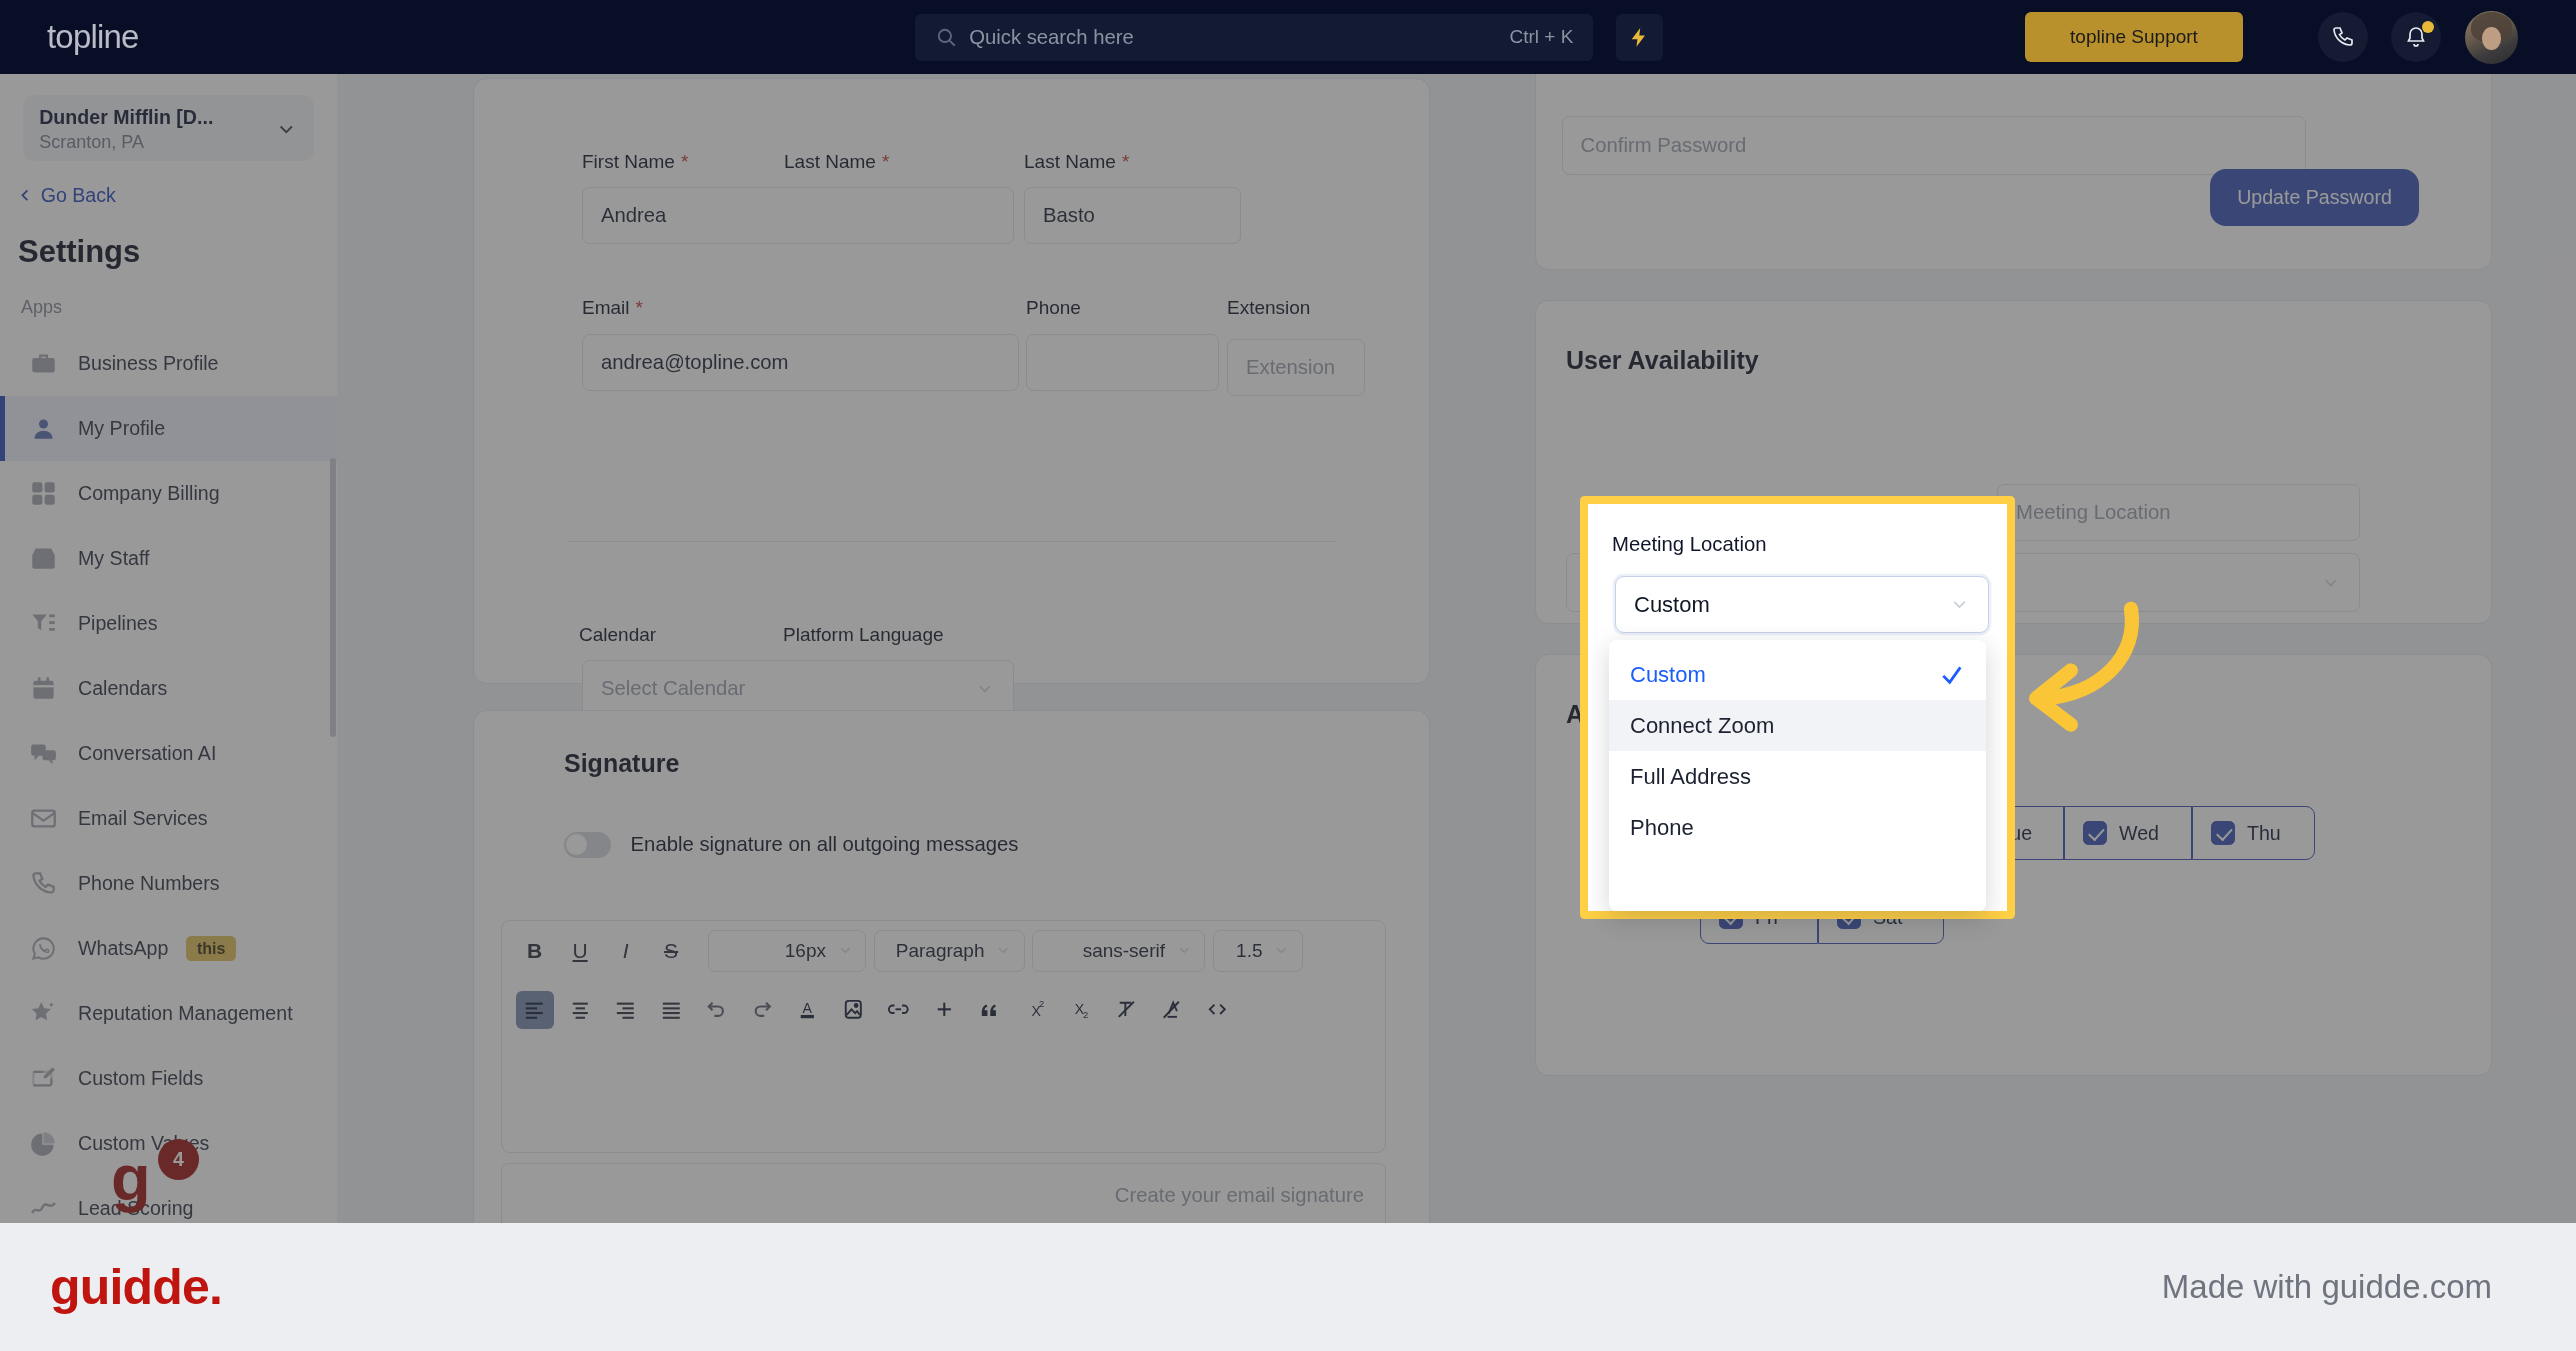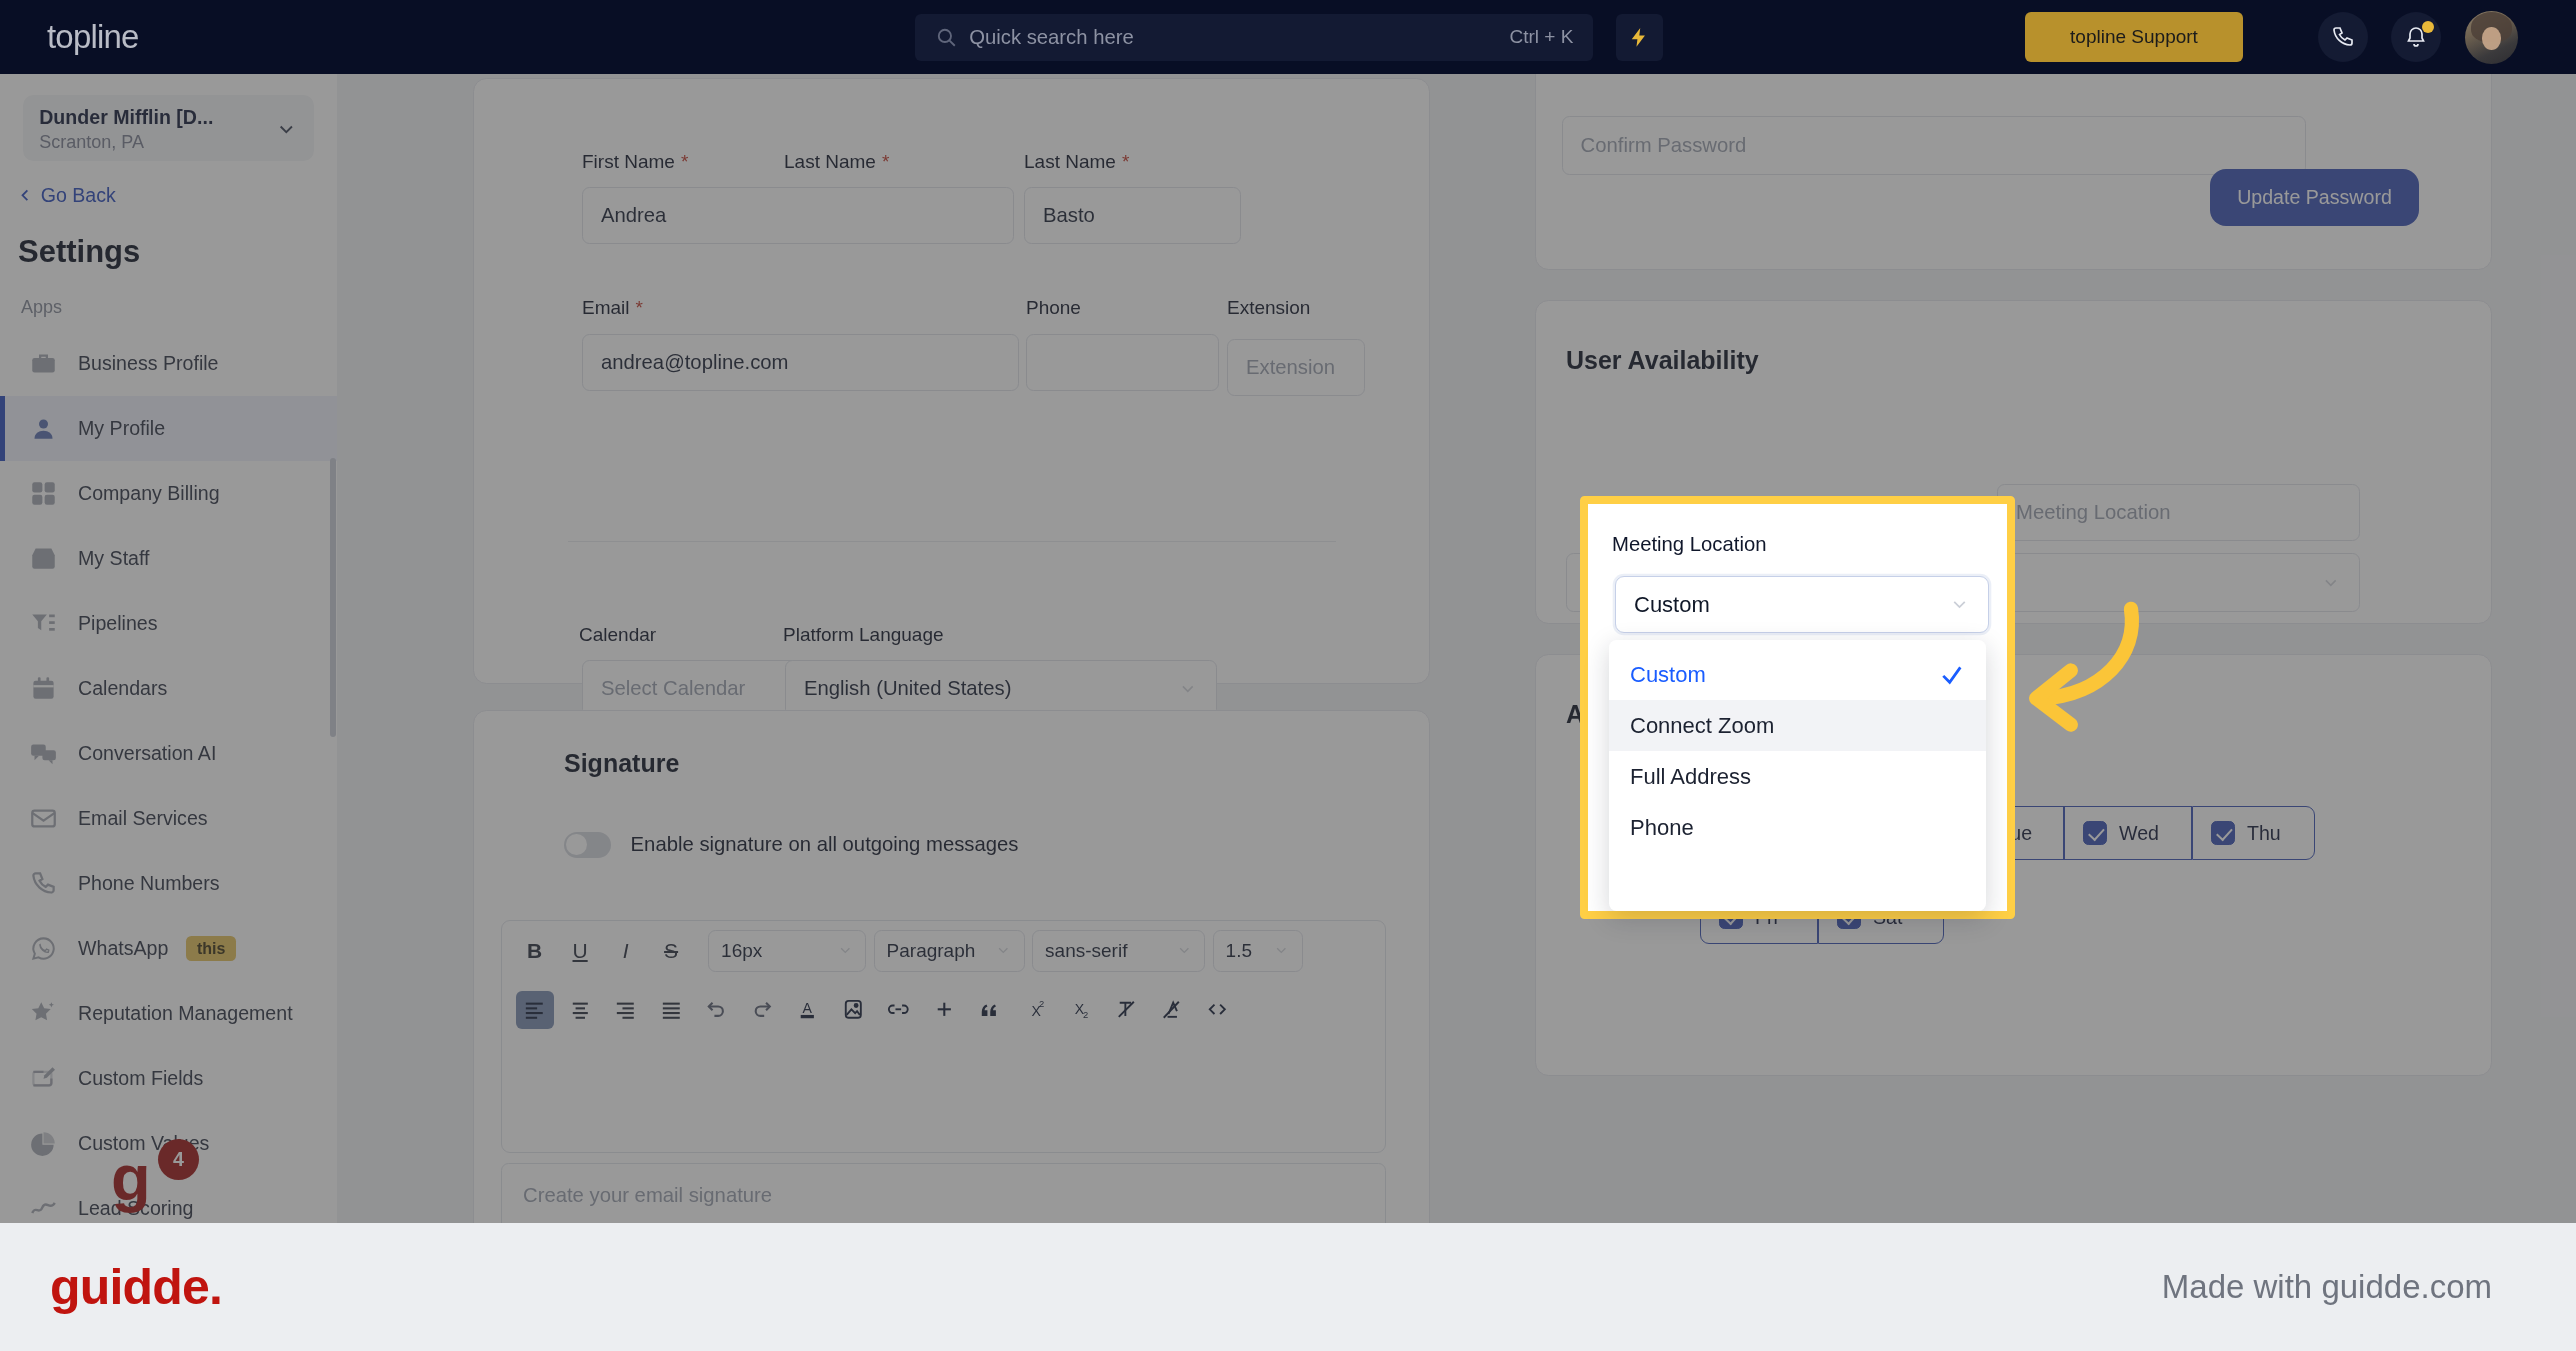--- a/index.html
+++ b/index.html
@@ -116,20 +116,21 @@
   .gm-badge {
     position: absolute; left: 47px; top: -6px; width: 41px; height: 41px;
     border-radius: 50%; background: #9e1616; color: #fff; font-size: 19.6px;
     display: flex; align-items: center; justify-content: center; font-weight: 600;
   }
 
   
   .main {
     position: absolute; top: 74px; left: 337px; width: 2239px; height: 1277px;
     background: #f1f2f5;
+    text-align: right;
   }
   .card {
     position: absolute; background: #ffffff; border: 0.8px solid #e4e6ec;
     border-radius: 13.6px;
   }
   .lbl-sm { font-size: 19px; color: #12182b; }
   .req { color: #c0392b; margin-left: 6px; }
   .fld {
     background: #fff; border: 0.8px solid #dfe2e9; border-radius: 7.5px;
     display: flex; align-items: center; padding: 0 18px;
@@ -488,26 +489,20 @@
 
       <div style="position:absolute;left:105px;top:545px;" class="lbl-sm">Calendar</div>
       <div class="fld ph" style="position:absolute;left:108px;top:581px;width:432px;height:57px;">
         <span>Select Calendar</span>
         <svg class="sel-chev" viewBox="0 0 24 24" fill="none" stroke="#9aa0ae" stroke-width="2">
             <polyline points="6,9 12,15 18,9"></polyline>
           </svg>
       </div>
 
       <div style="position:absolute;left:309px;top:545px;" class="lbl-sm">Platform Language</div>
-      <div class="fld" style="position:absolute;left:311px;top:581px;width:432px;height:57px;">
-        <span>English (United States)</span>
-        <svg class="sel-chev" viewBox="0 0 24 24" fill="none" stroke="#9aa0ae" stroke-width="2">
-            <polyline points="6,9 12,15 18,9"></polyline>
-          </svg>
-      </div>
     </div>
 
     <div class="card card-sig">
       <div class="sec-title" style="position:absolute;left:90px;top:38px;">Signature</div>
 
       <div style="position:absolute;left:90px;top:121px;display:flex;align-items:center;gap:19.6px;">
         <div class="toggle">
           <div class="knob"></div>
         </div>
         <span style="font-size:20.3px;color:#12182b;">Enable signature on all outgoing messages</span>

